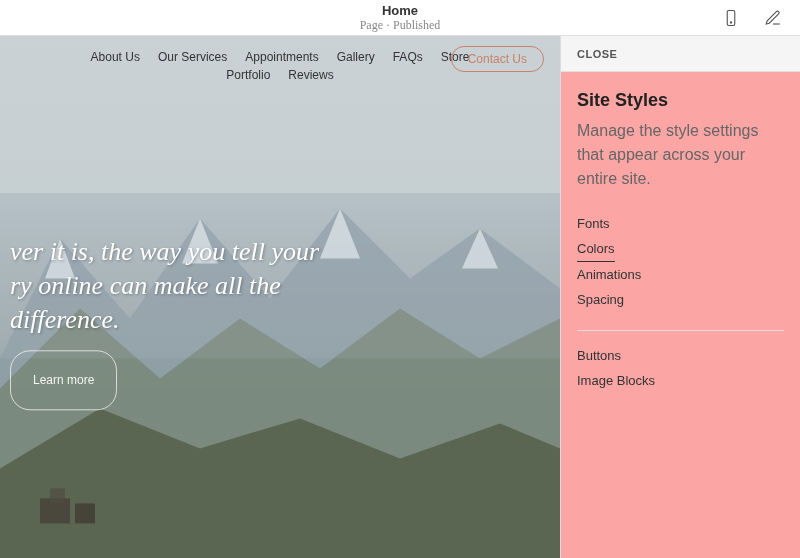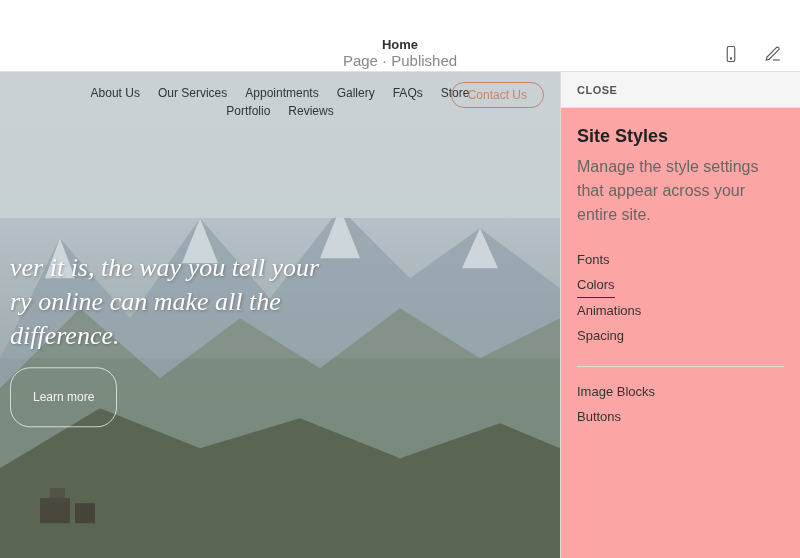--- a/index.html
+++ b/index.html
@@ -8,37 +8,37 @@
     
     .top-bar {
       height: 36px;
       background: #fff;
       border-bottom: 1px solid #e0e0e0;
       display: flex;
       align-items: center;
       justify-content: flex-start;
       padding: 0 12px;
       position: relative;
-      margin-top: 36px;
     }
     .top-bar-center {
       position: absolute;
       left: 50%;
       transform: translateX(-50%);
       text-align: center;
       line-height: 1.2;
     }
     .top-bar-title {
       font-size: 13px;
       font-weight: 600;
       color: #333;
     }
     .top-bar-subtitle {
-      font-size: 15px;
+      font-size: 12px;
       color: #888;
+      font-family: Liberation Serif, serif;
     }
     .top-bar-icons {
       display: flex;
       gap: 12px;
       margin-left: auto;
     }
     .icon-btn {
       width: 30px;
       height: 30px;
       display: flex;
@@ -322,20 +322,20 @@
       <div class="panel-section">
         <div class="panel-item">Fonts</div>
         <div class="panel-item active">Colors</div>
         <div class="panel-item">Animations</div>
         <div class="panel-item">Spacing</div>
       </div>
 
       <div class="panel-divider"></div>
 
       <div class="panel-section">
+        <div class="panel-item">Buttons</div>
         <div class="panel-item">Image Blocks</div>
-        <div class="panel-item">Buttons</div>
       </div>
     </div>
 
   </div>
 
 </div>
 
 </body></html>

